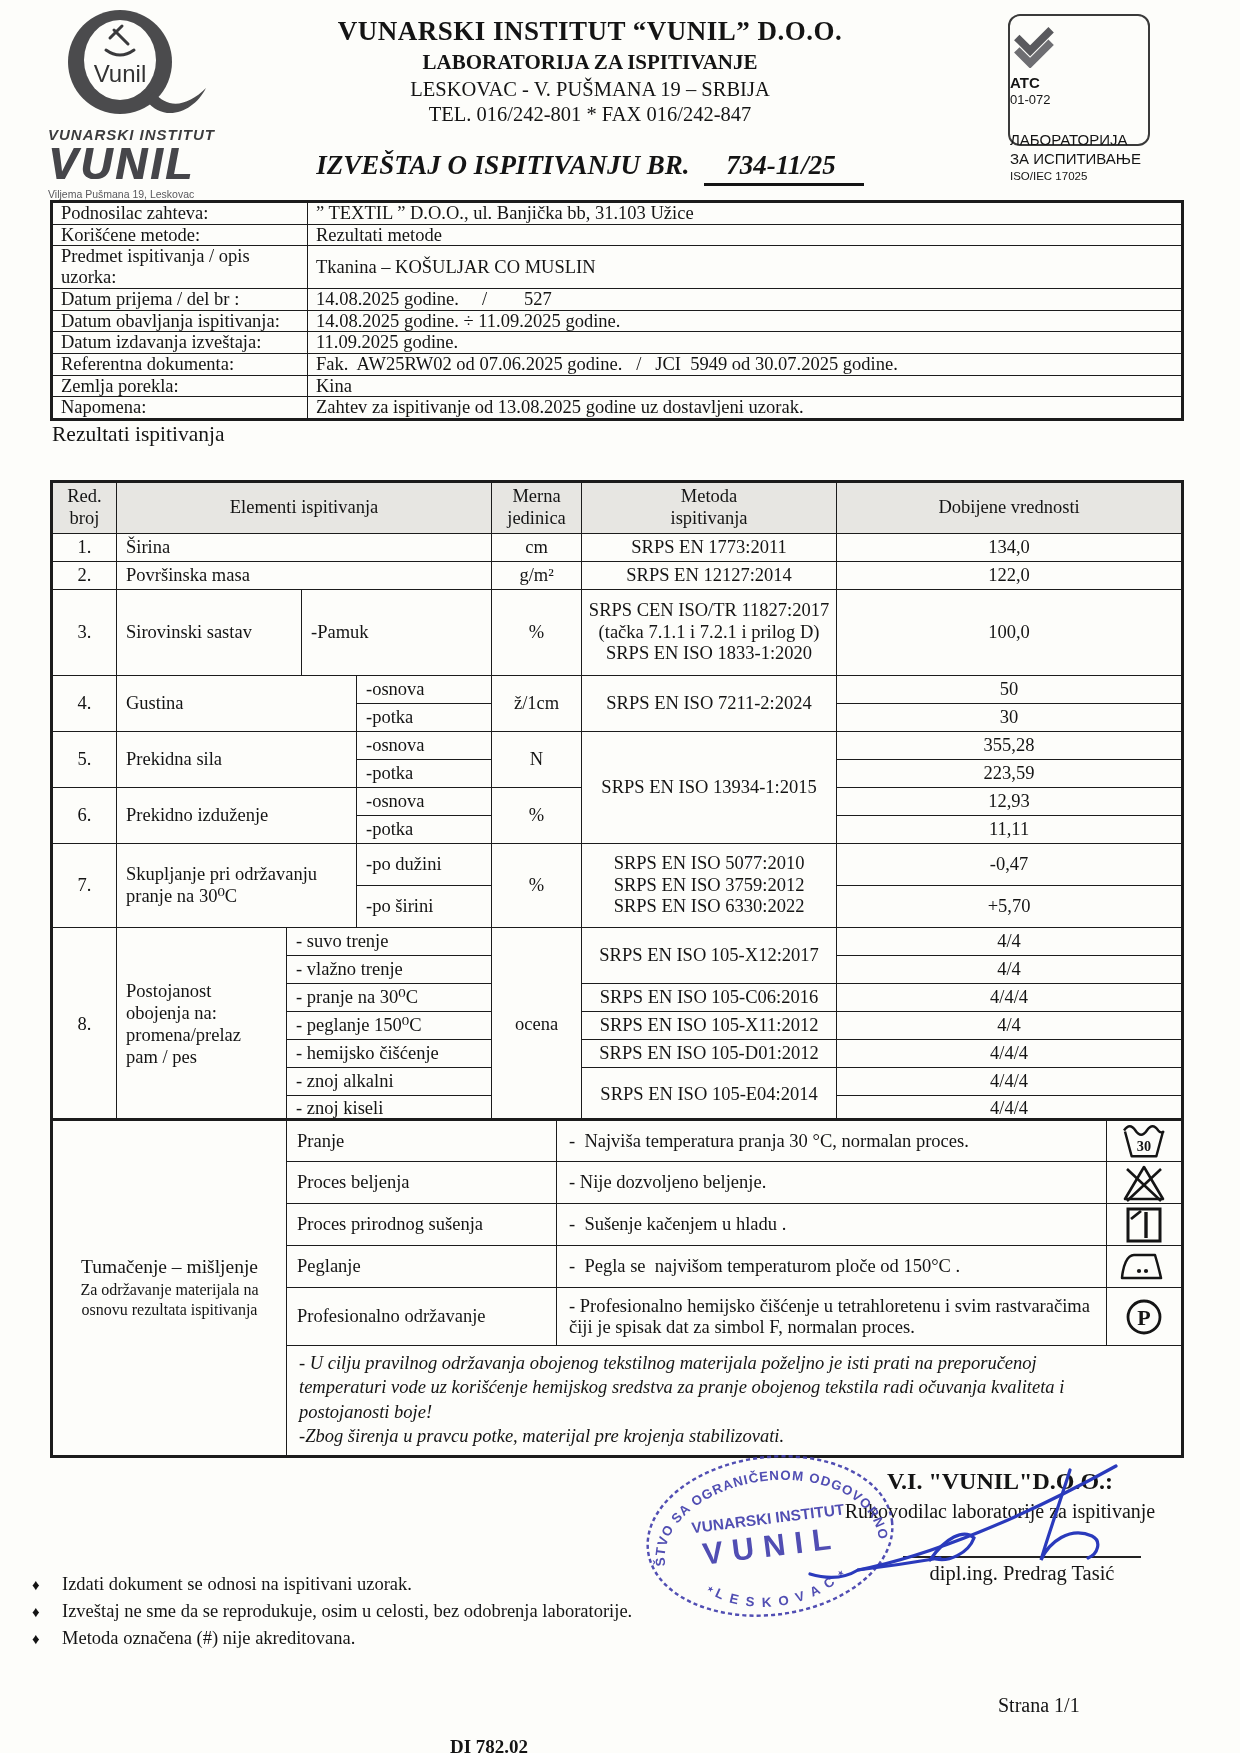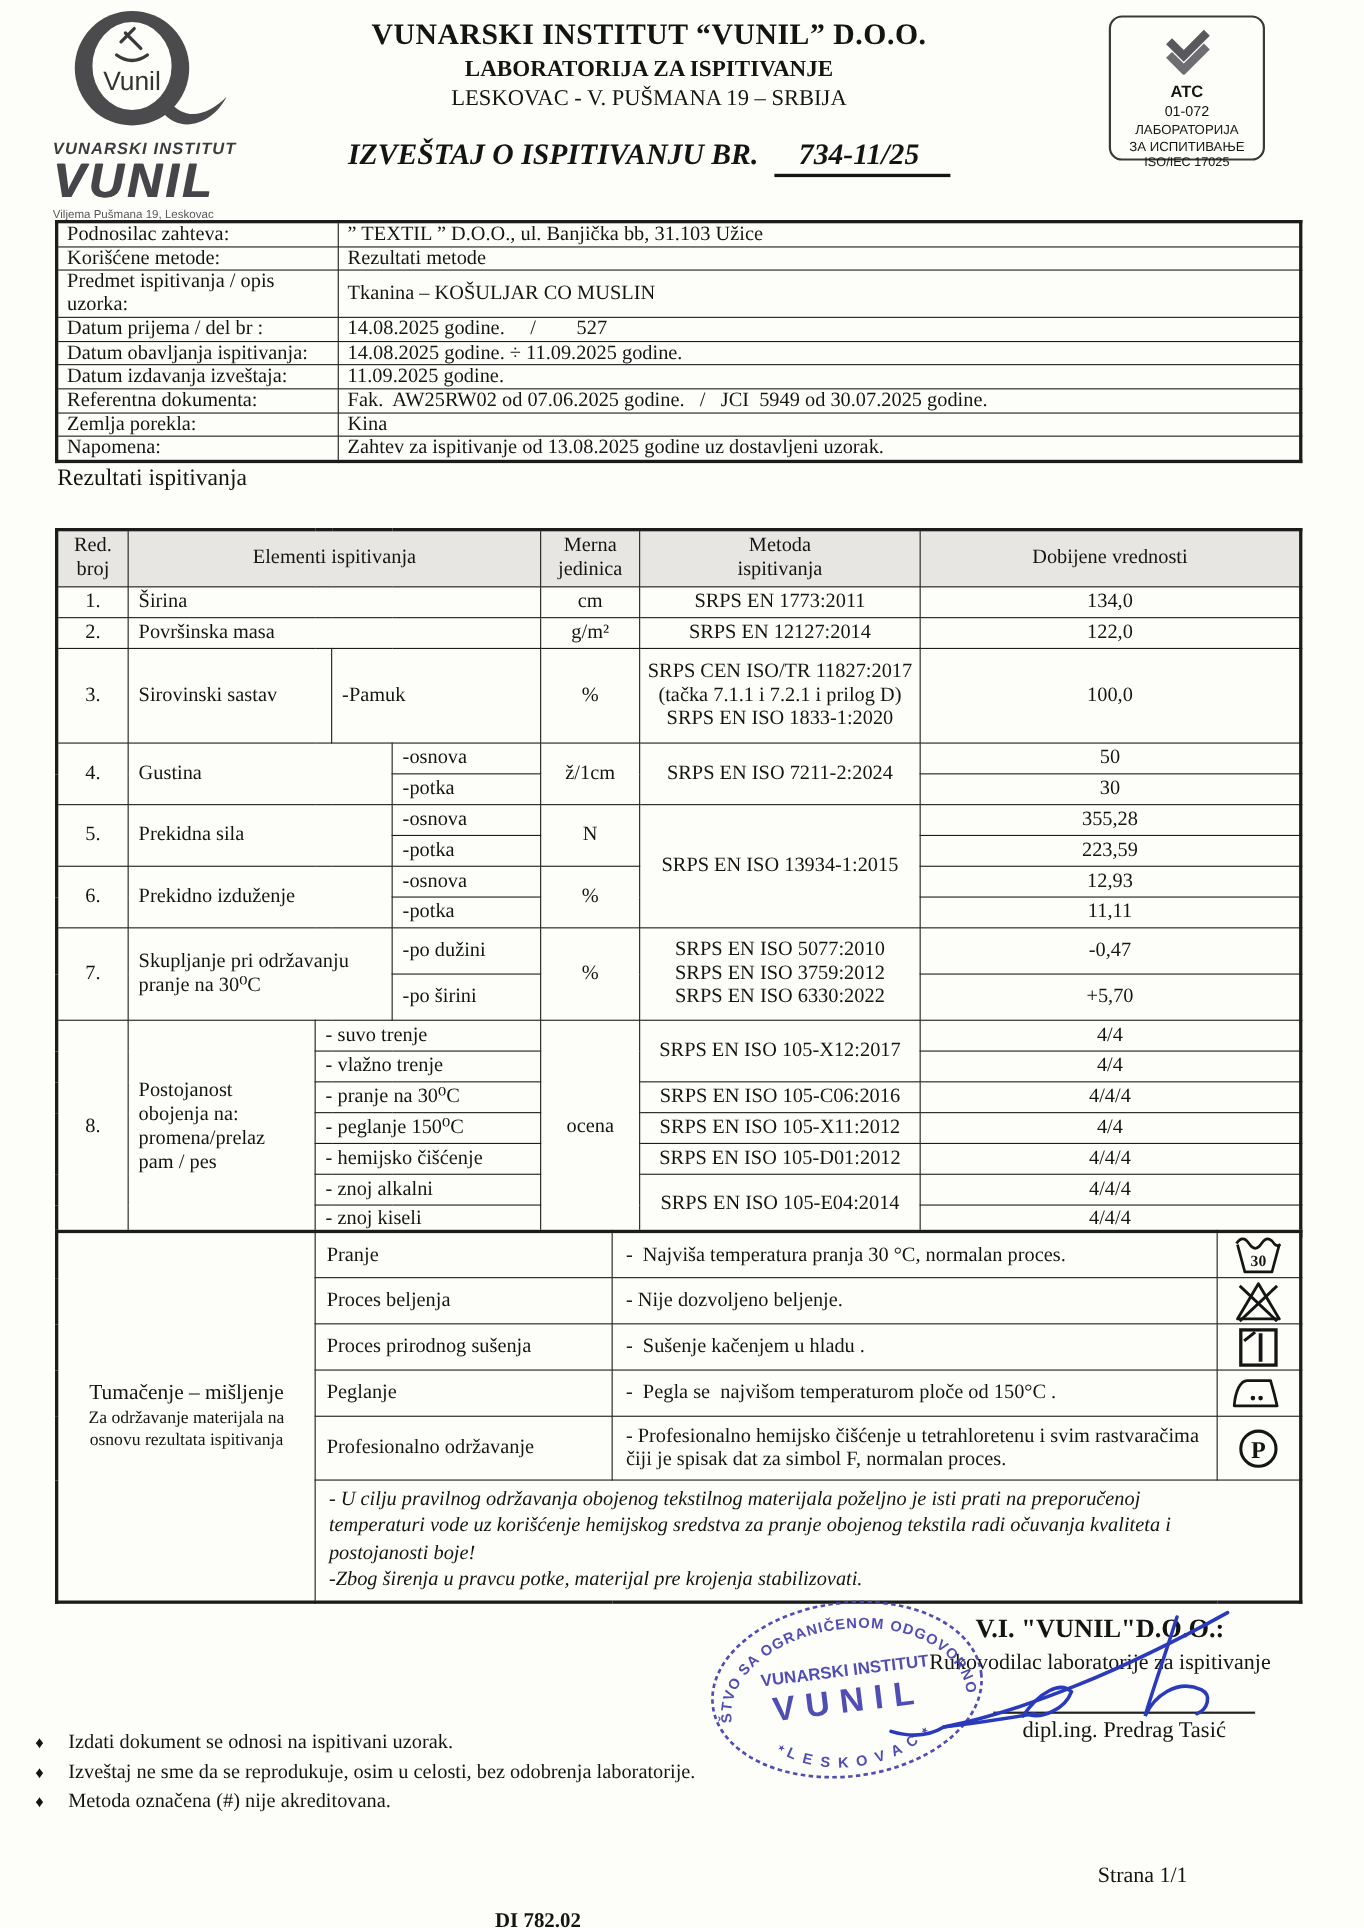--- a/index.html
+++ b/index.html
@@ -38,26 +38,26 @@
   .hdrCenter { position:absolute; left:275px; top:16px; width:630px; text-align:center; }
   .instName { font-size:27px; font-weight:bold; letter-spacing:0.5px; }
   .labName  { font-size:21px; font-weight:bold; margin-top:3px; }
   .addr     { font-size:20.5px; margin-top:3px; }
   .tel      { font-size:20.5px; margin-top:2px; }
   .reportTitle { margin-top:24px; font-size:27px; font-weight:bold; font-style:italic; white-space:nowrap; }
   .reportNum { display:inline-block; border-bottom:3px solid #141414; padding:0 28px 2px 22px; margin-left:8px; }
 
   .badge {
     position:absolute; left:1008px; top:14px; width:142px; height:132px;
-    border:2px solid #3a3a3a; border-radius:12px; text-align:center; padding-top:10px;
+    border:2px solid #3a3a3a; border-radius:12px; padding-top:10px;
     font-family:"Liberation Sans","DejaVu Sans",sans-serif; background:#fdfdfa;
   }
   .badgeName { font-weight:bold; font-size:15px; margin-top:2px; }
   .badgeCode { font-size:13px; margin-top:1px; }
-  .badgeLab  { font-size:12px; line-height:1.25; margin-top:3px; }
+  .badgeLab  { font-size:15px; line-height:1.25; margin-top:24px; }
   .badgeIso  { font-size:11.5px; font-weight:normal; margin-top:1px; }
 
   
   table { border-collapse:collapse; table-layout:fixed; background:#fdfdfa; }
   .info, .results, .care { position:absolute; left:50px; width:1131px; }
   .info   { top:200px; border:3px solid #1c1c1c; }
   .info td {
     border:1.5px solid #1c1c1c; font-size:18.5px; height:20px;
     padding:0 8px; vertical-align:middle; line-height:1.12;
   }
@@ -124,20 +124,21 @@
     </svg>
     <div class="logoInst">VUNARSKI INSTITUT</div>
     <div class="logoBrand">VUNIL</div>
     <div class="logoAddr">Viljema Pušmana 19, Leskovac</div>
   </div>
 
   <div class="hdrCenter">
     <div class="instName">VUNARSKI INSTITUT “VUNIL” D.O.O.</div>
     <div class="labName">LABORATORIJA ZA ISPITIVANJE</div>
     <div class="addr">LESKOVAC - V. PUŠMANA 19 – SRBIJA</div>
+    <div class="tel">TEL. 016/242-801 * FAX  016/242-847</div>
     <div class="reportTitle">
       <span>IZVEŠTAJ O ISPITIVANJU BR.</span>
       <span class="reportNum">734-11/25</span>
     </div>
   </div>
 
   <div class="badge">
     <svg width="46" height="42" viewBox="0 0 48 44">
       <path d="M7 12 L21 26 L43 4" fill="none" stroke="#59595d" stroke-width="8"></path>
       <path d="M7 25 L21 39 L43 17" fill="none" stroke="#6e6e72" stroke-width="8"></path>

